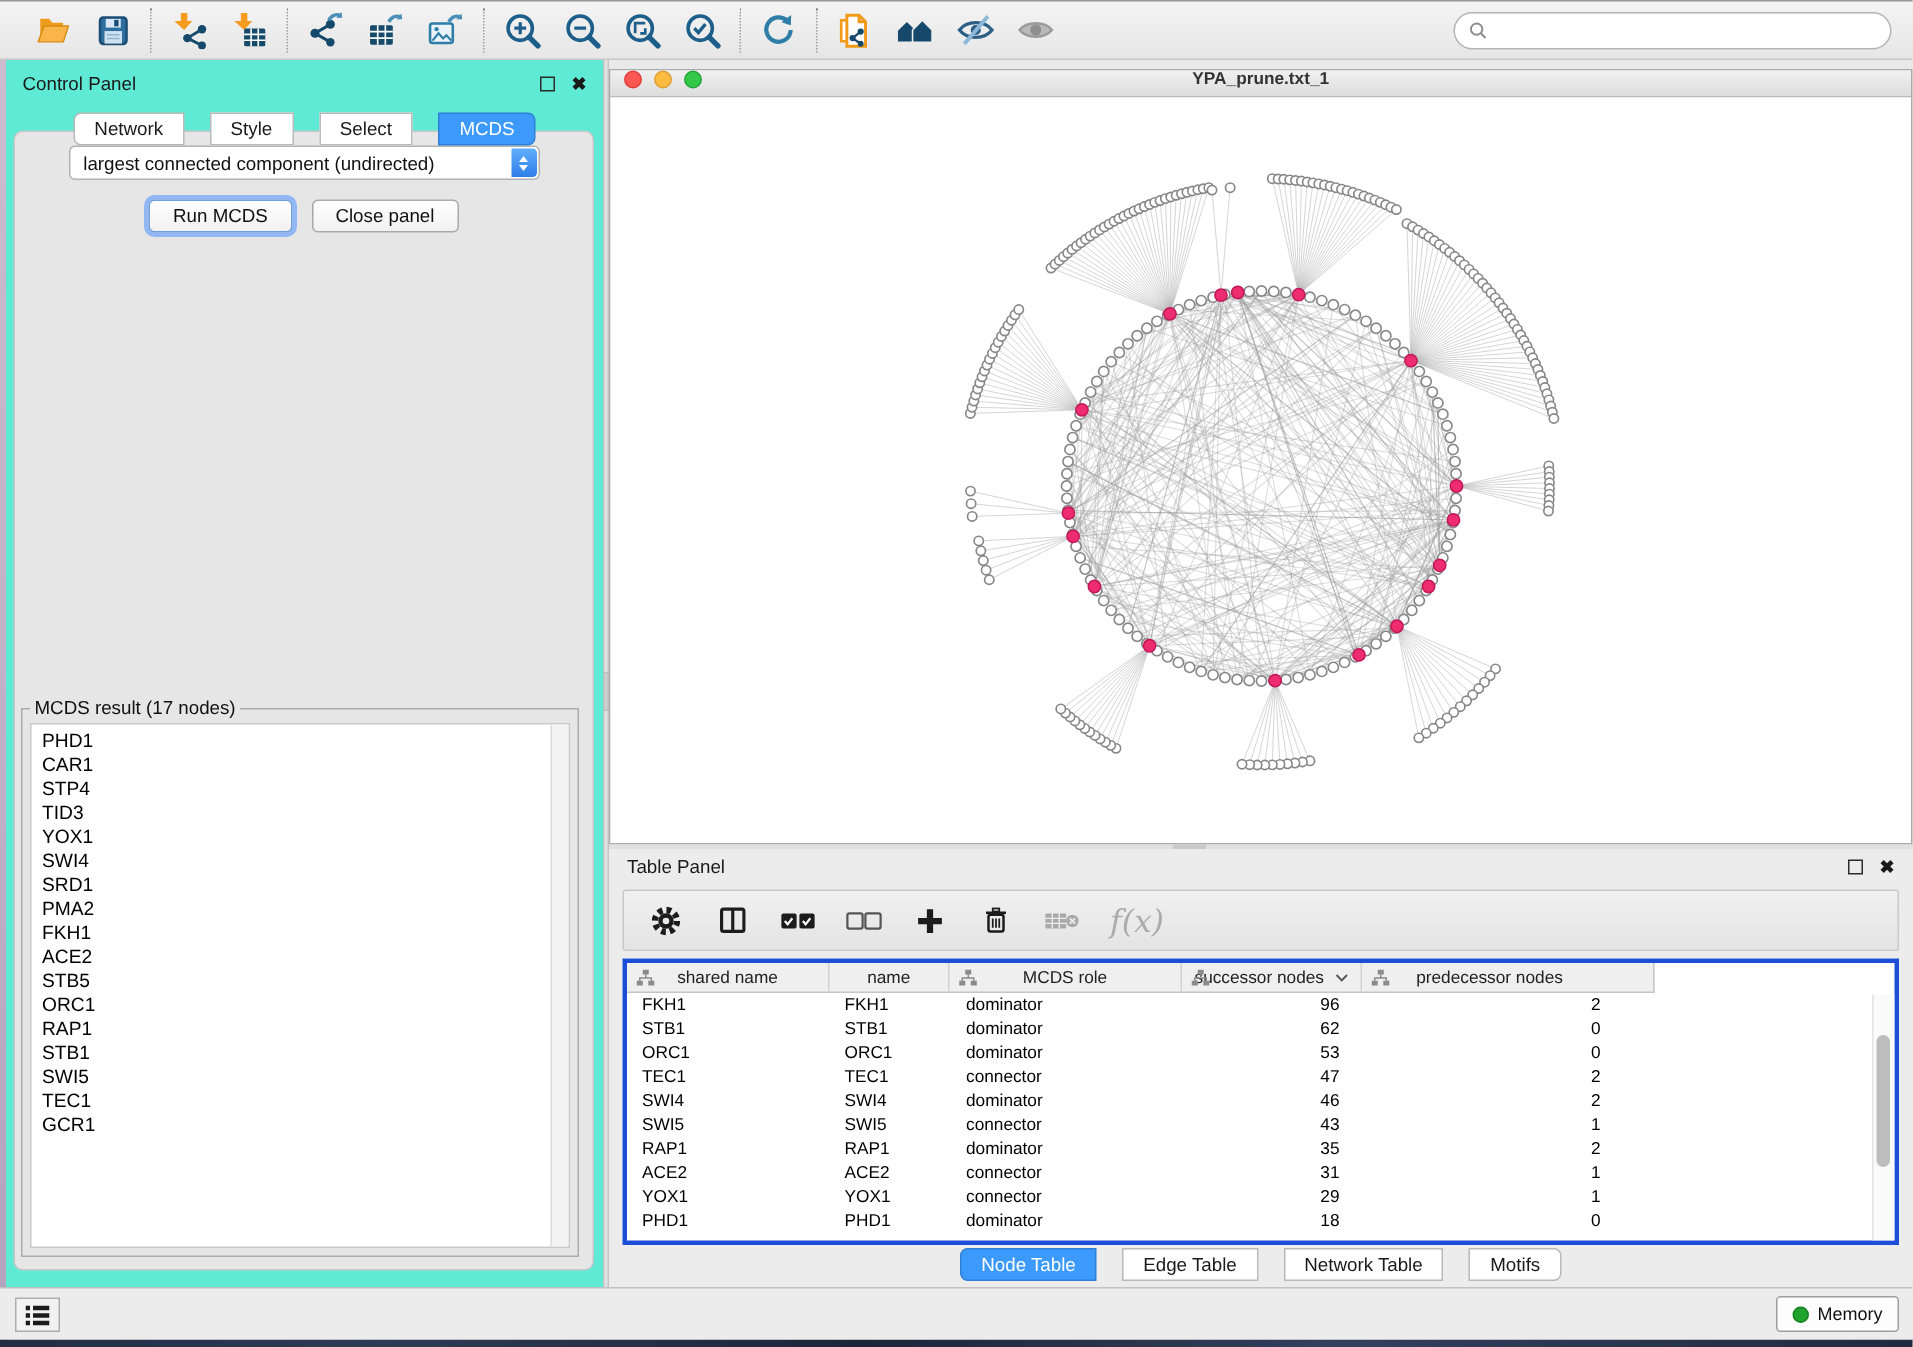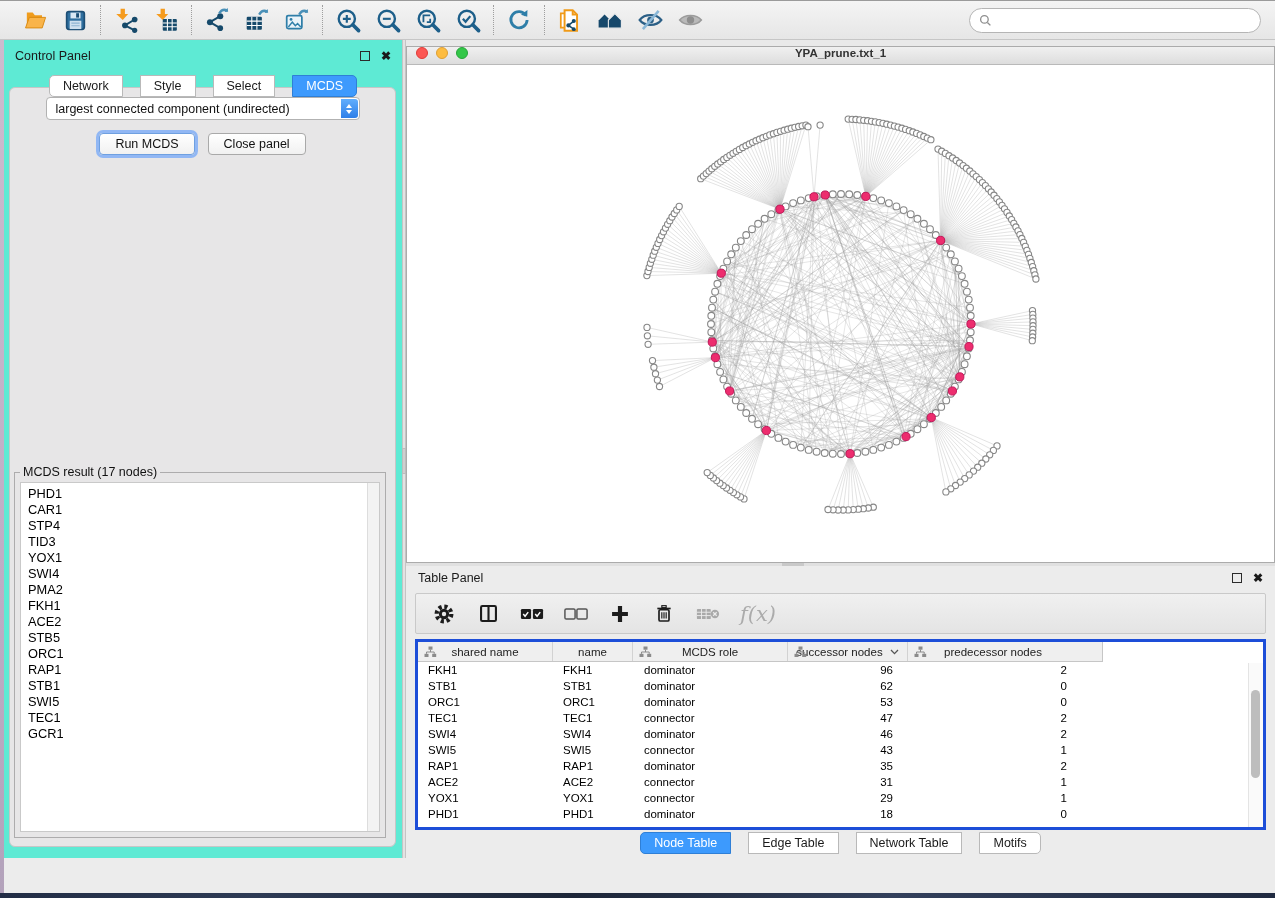--- a/index.html
+++ b/index.html
@@ -359,20 +359,21 @@
       <fieldset class="mcds-fieldset">
         <legend>MCDS result (17 nodes)</legend>
         <div class="mcds-listbox">
           <div class="mcds-items" id="mcds-list">
               <div>PHD1</div>
               <div>CAR1</div>
               <div>STP4</div>
               <div>TID3</div>
               <div>YOX1</div>
               <div>SWI4</div>
+              <div>SRD1</div>
               <div>PMA2</div>
               <div>FKH1</div>
               <div>ACE2</div>
               <div>STB5</div>
               <div>ORC1</div>
               <div>RAP1</div>
               <div>STB1</div>
               <div>SWI5</div>
               <div>TEC1</div>
               <div>GCR1</div>
@@ -1407,14 +1408,32 @@
     <div class="tp-tabs-wrap">
       <div class="seg-tabs" id="tp-tabs">
           <div class="seg-tab active">Node Table</div>
           <div class="seg-tab">Edge Table</div>
           <div class="seg-tab">Network Table</div>
           <div class="seg-tab">Motifs</div>
         </div>
     </div>
   </div>
 
+  <div class="status-bar">
+    <div class="list-btn">
+      <svg width="16" height="14" viewBox="0 0 16 14">
+        <g fill="#1c1c1c">
+          <rect x="0" y="0.5" width="3" height="3"></rect>
+            <rect x="5" y="0.5" width="11" height="3"></rect>
+          <rect x="0" y="5.5" width="3" height="3"></rect>
+            <rect x="5" y="5.5" width="11" height="3"></rect>
+          <rect x="0" y="10.5" width="3" height="3"></rect>
+            <rect x="5" y="10.5" width="11" height="3"></rect>
+        </g>
+      </svg>
+    </div>
+    <div class="memory-btn">
+      <span class="mem-dot"></span>
+      <span>Memory</span>
+    </div>
+  </div>
 
 </div>
 
 </body></html>

